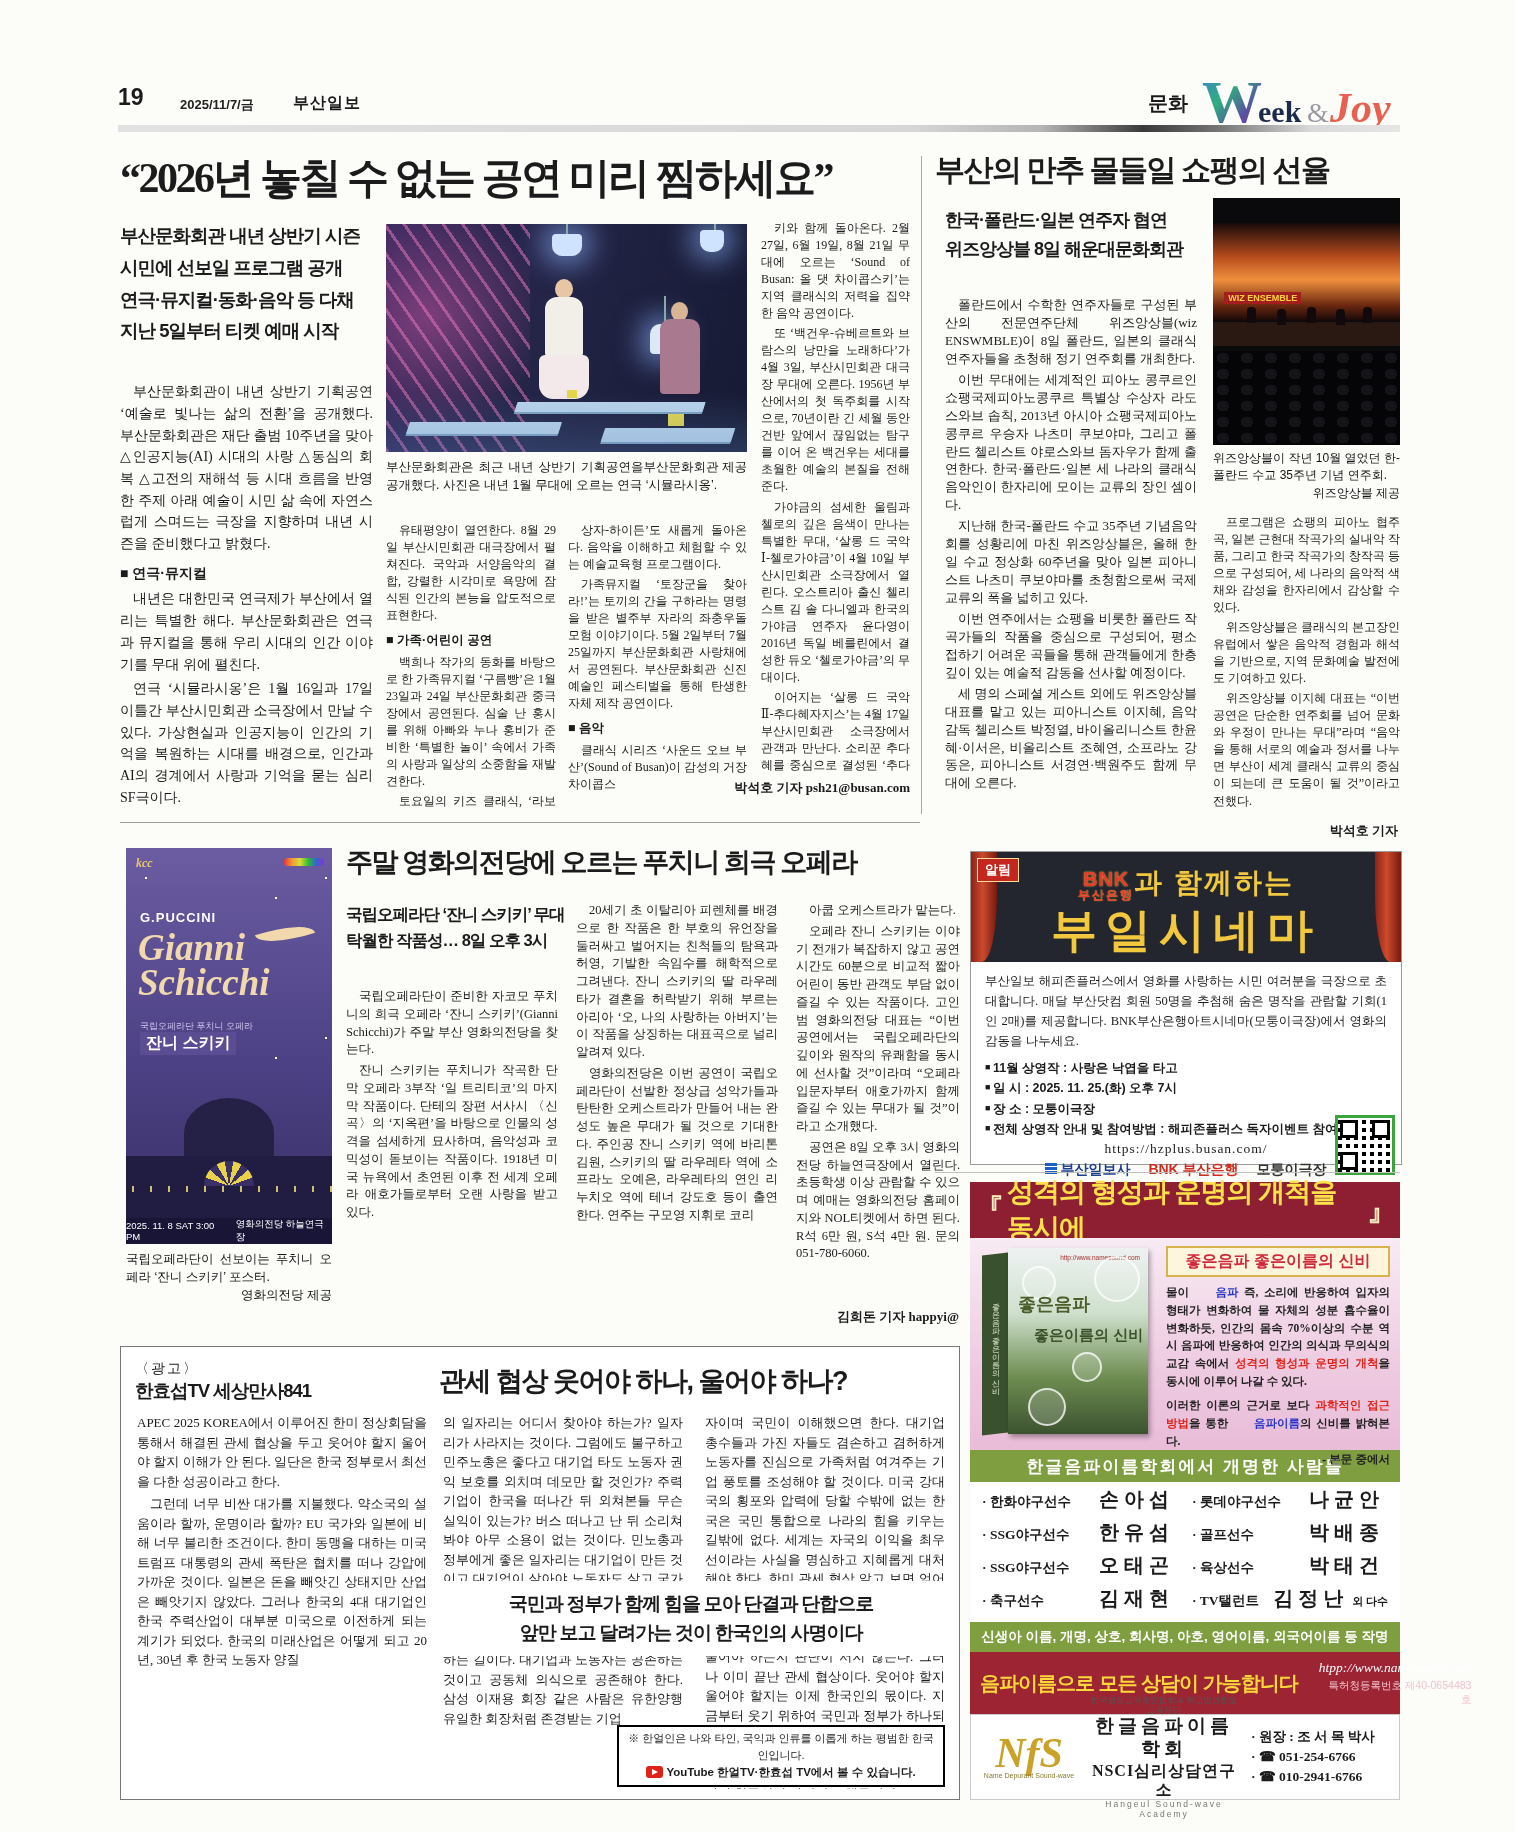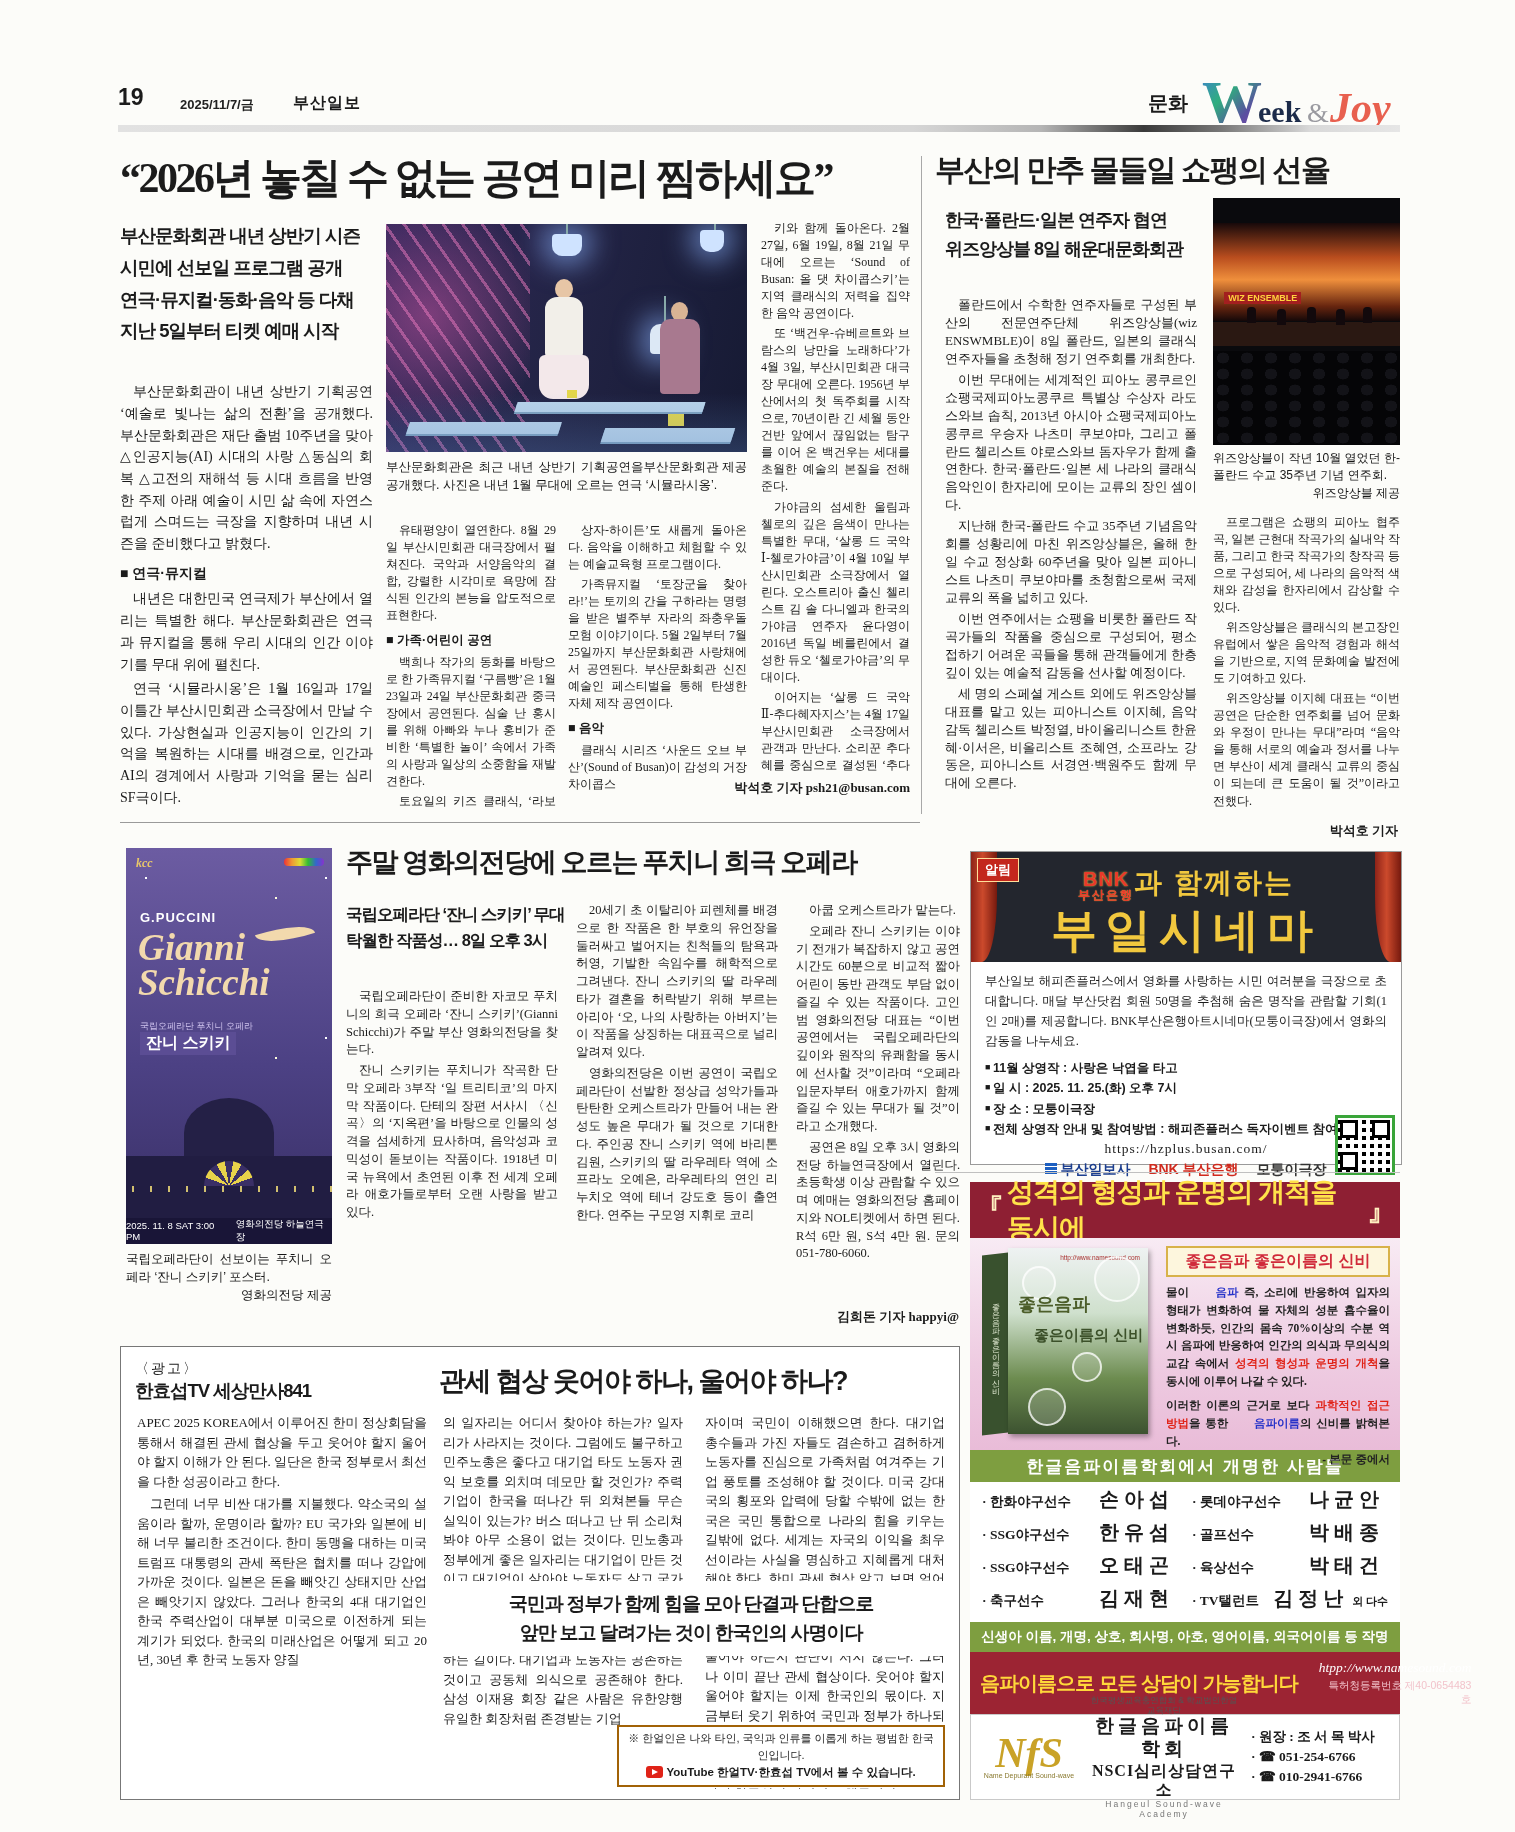--- a/index.html
+++ b/index.html
@@ -194,21 +194,21 @@
   .t-portrait .suit{position:absolute;left:12px;bottom:0;width:94px;height:58px;border-radius:18px 18px 0 0;background:#23283c;}
   .t-portrait .shirt{position:absolute;left:49px;bottom:22px;width:0;height:0;border-left:10px solid transparent;border-right:10px solid transparent;border-top:0;border-bottom:36px solid #f2f2f2;}
   .t-portrait .tie{position:absolute;left:55px;bottom:18px;width:8px;height:34px;background:repeating-linear-gradient(135deg,#5a74b8 0 3px,#cdd6ee 3px 5px);}
   .t-pcap{font-family:"Liberation Sans",sans-serif;font-size:12px;font-weight:bold;line-height:1.35;text-align:center;margin-top:4px;}
   .t-c1 .bp,.t-c3 .bp,.t-c4 .bp{font-size:13px;line-height:1.5;}
   .t-mid{position:absolute;left:322px;top:66px;width:502px;height:376px;}
   .t-c3{position:absolute;left:0;top:0;width:240px;height:376px;overflow:hidden;}
   .t-c4{position:absolute;left:262px;top:0;width:240px;height:376px;overflow:hidden;}
   .t-quote{position:absolute;left:-12px;top:168px;width:520px;background:#fff;padding:9px 0;text-align:center;
      font-size:19px;font-weight:bold;line-height:1.5;letter-spacing:-1px;}
-  .t-foot{position:absolute;right:0;bottom:2px;width:312px;border:2px solid #a16207;background:#fff;
+  .t-foot{position:absolute;right:0;bottom:2px;width:312px;border:2px solid #000000;background:#fff;
      font-family:"Liberation Sans",sans-serif;font-size:11px;line-height:1.55;padding:3px 6px;text-align:center;}
   .t-foot .yt{display:inline-block;width:17px;height:12px;background:#e02318;border-radius:3px;position:relative;vertical-align:-2px;margin-right:3px;}
   .t-foot .yt::before{content:"";position:absolute;left:6px;top:3px;border-left:6px solid #fff;border-top:3px solid transparent;border-bottom:3px solid transparent;}
   .t-foot b{font-size:11.5px;}
 </style>
 </head>
 <body>
 
 <div class="page">
 

